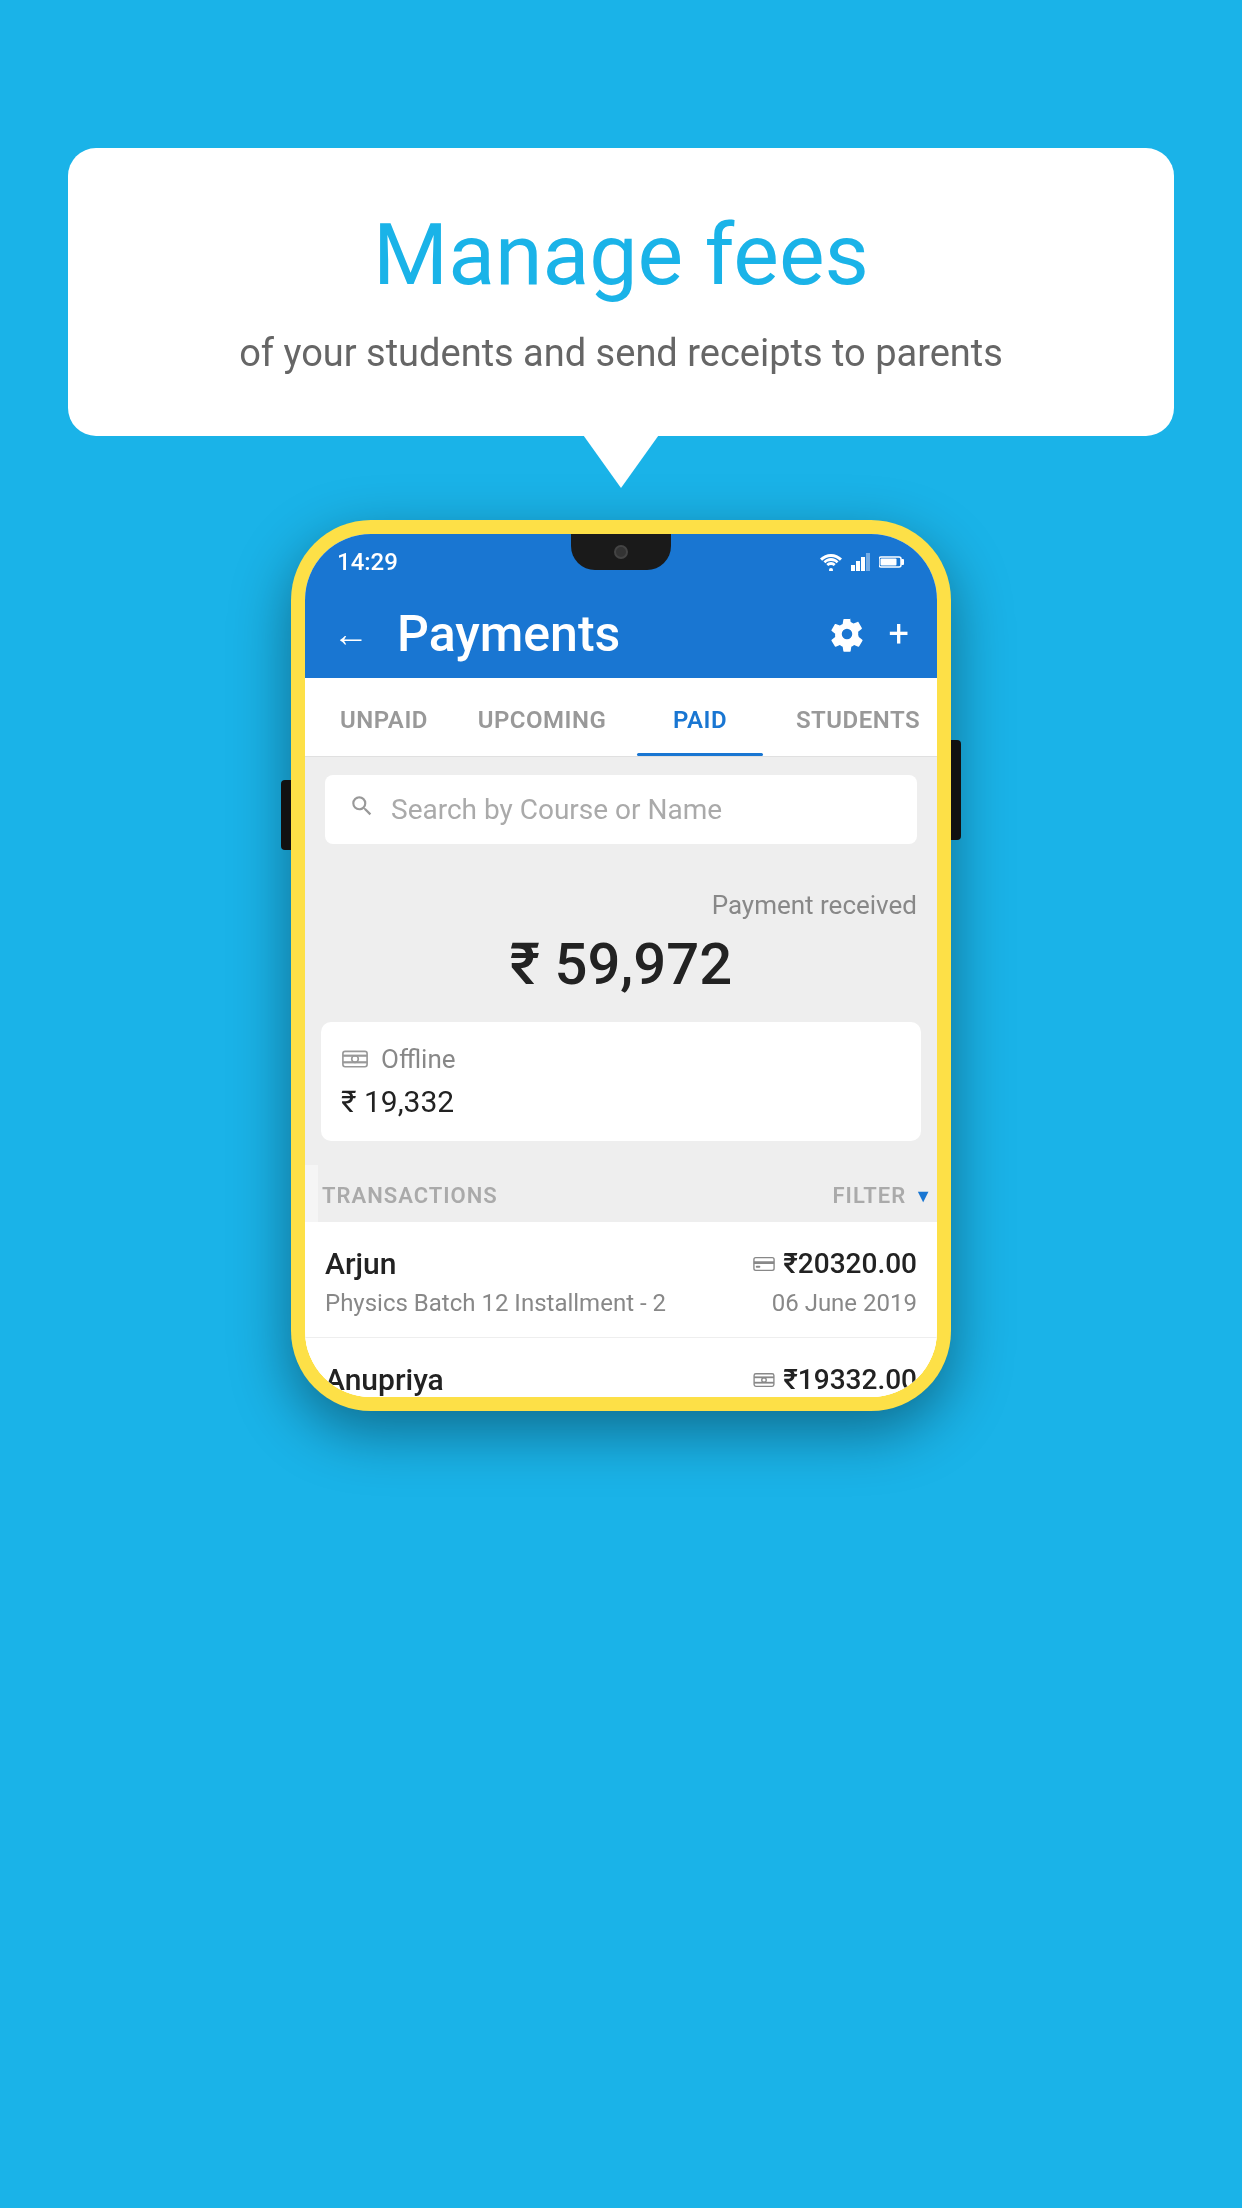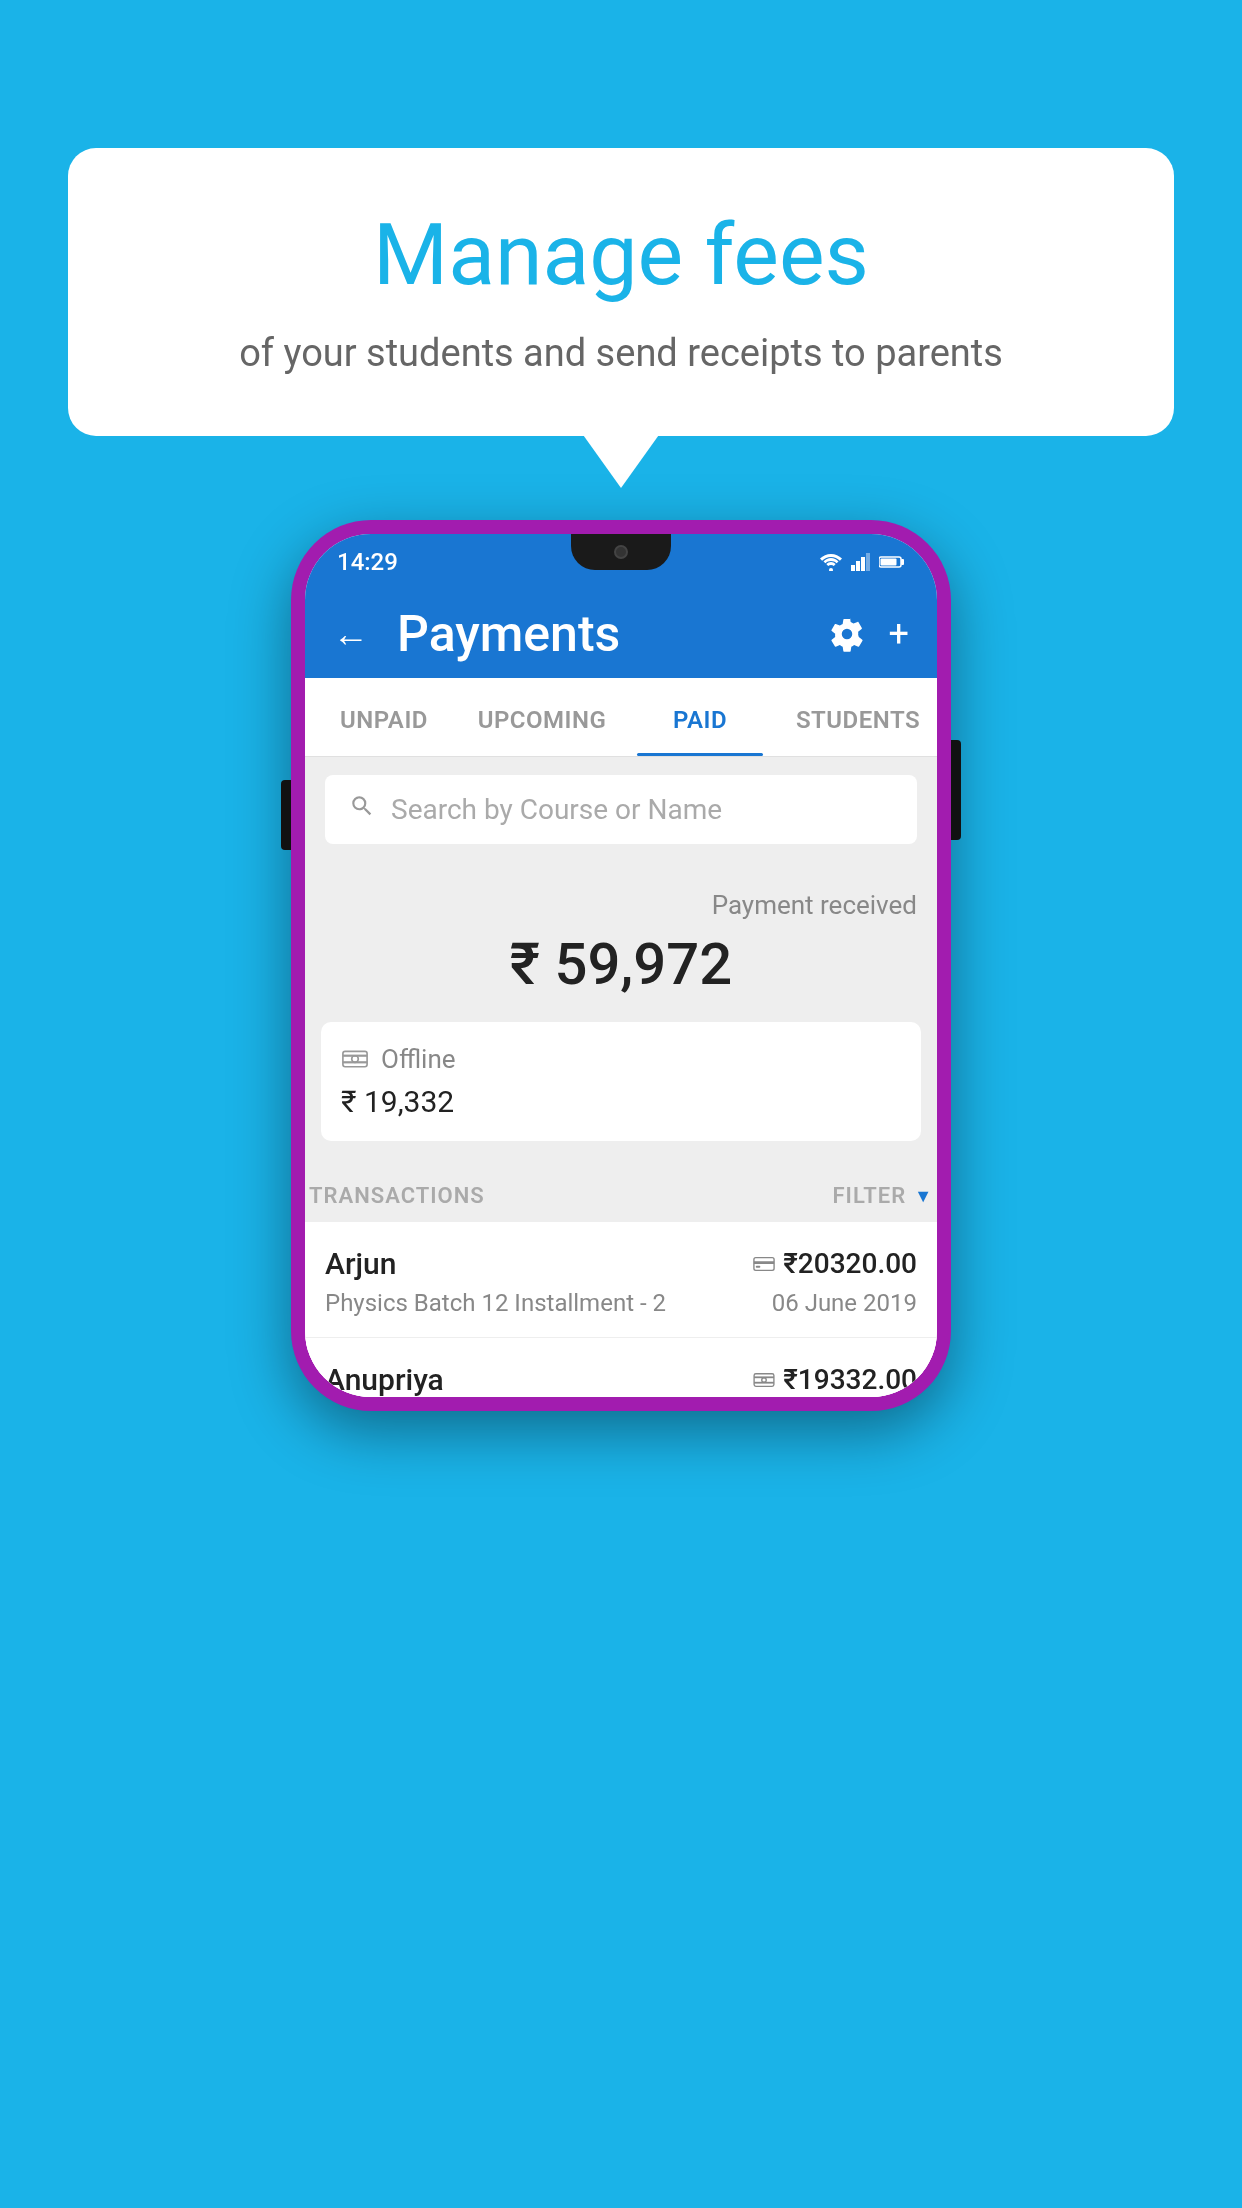--- a/index.html
+++ b/index.html
@@ -61,21 +61,21 @@
     
     .phone-wrapper {
       position: absolute;
       top: 520px;
       left: 50%;
       transform: translateX(-50%);
       width: 660px;
     }
 
     .phone-outer {
-      background: #a21caf;
+      background: #fde047;
       border-radius: 80px;
       padding: 14px;
       box-shadow: 0 20px 60px rgba(0,0,0,0.4);
       position: relative;
     }
 
     
     .phone-outer::before {
       content: '';
       position: absolute;
@@ -297,20 +297,21 @@
       color: #222;
     }
 
     
     .transactions-header {
       background: #eeeeee;
       display: flex;
       align-items: center;
       justify-content: space-between;
       padding: 18px 4px 14px;
+      margin-left: 13px;
     }
 
     .transactions-label {
       color: #aaa;
       font-size: 22px;
       font-weight: 600;
       letter-spacing: 1px;
     }
 
     .filter-row {

